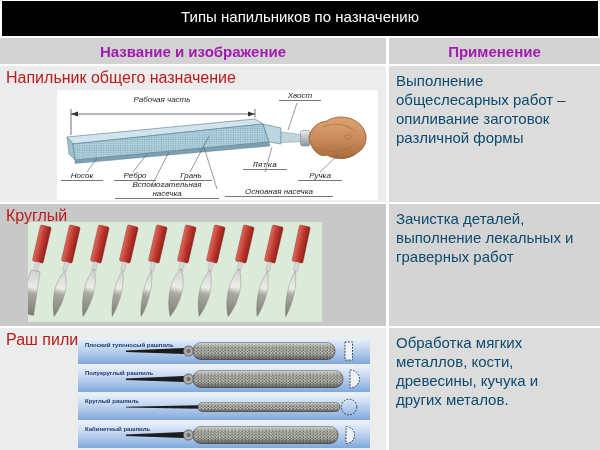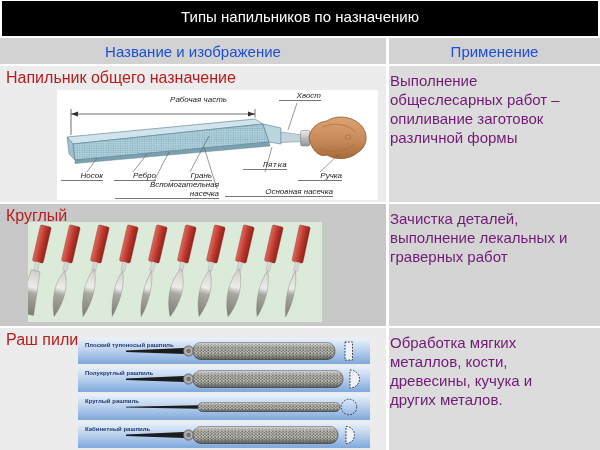--- a/index.html
+++ b/index.html
@@ -4,44 +4,44 @@
 <style>
   html,body{margin:0;padding:0;}
   body{width:600px;height:450px;background:#ffffff;font-family:"Liberation Sans",sans-serif;overflow:hidden;}
   .page{position:relative;width:600px;height:450px;background:#ffffff;}
 
   
   .titlebar{position:absolute;left:2px;right:2px;top:1px;height:35px;background:#000000;
             color:#ffffff;text-align:center;font-size:15px;padding-top:7px;box-sizing:border-box;}
 
   
-  .hcell{position:absolute;top:38px;height:26px;background:#d2d2d2;color:#1d4ed8;
-         font-size:15px;display:flex;align-items:center;justify-content:center;box-sizing:border-box;}
+  .hcell{position:absolute;top:38px;height:26px;background:#d2d2d2;color:#a21caf;
+         font-size:15px;display:flex;align-items:center;justify-content:center;box-sizing:border-box;font-weight:bold;}
   .hl{left:0;width:386px;}
   .hr{left:389px;width:211px;}
 
   
   .cell{position:absolute;box-sizing:border-box;}
   .lcell{left:0;width:386px;}
   .rcell{left:389px;width:211px;}
   .r1{top:66px;height:136px;}
   .r2{top:204px;height:122px;}
   .r3{top:328px;height:122px;}
   .lcell.r1,.lcell.r3{background:#ececec;}
   .lcell.r2{background:#c8c8c8;}
   .rcell.r1,.rcell.r3{background:#dcdcdc;}
   .rcell.r2{background:#d4d4d4;}
 
   .rowtitle{position:absolute;left:6px;top:3px;font-size:16px;color:#b91c1c;}
-  .apptext{position:absolute;left:1px;top:5px;max-width:179px;font-size:15px;line-height:19px;color:#701a75;}
+  .apptext{position:absolute;left:7px;top:5px;max-width:179px;font-size:15px;line-height:19px;color:#0c4a6e;}
 
   
   .diagram{position:absolute;left:57px;top:24px;width:321px;height:110px;background:#ffffff;}
   .diagram svg{position:absolute;left:0;top:0;}
-  .dlabel{position:absolute;font-size:8px;font-style:italic;color:#222;text-align:right;line-height:9px;}
+  .dlabel{position:absolute;font-size:8px;font-style:italic;color:#222;text-align:center;line-height:9px;}
   .ul{border-bottom:1px solid #777;}
 
   
   .nadfili-img{position:absolute;left:28px;top:18px;width:294px;height:100px;background:#dcead9;}
 
   
   .rasps-img{position:absolute;left:78px;top:10px;width:292px;height:112px;}
   .rlabel{font-size:6px;font-weight:600;fill:#1f3a6d;}
 </style>
 </head>

